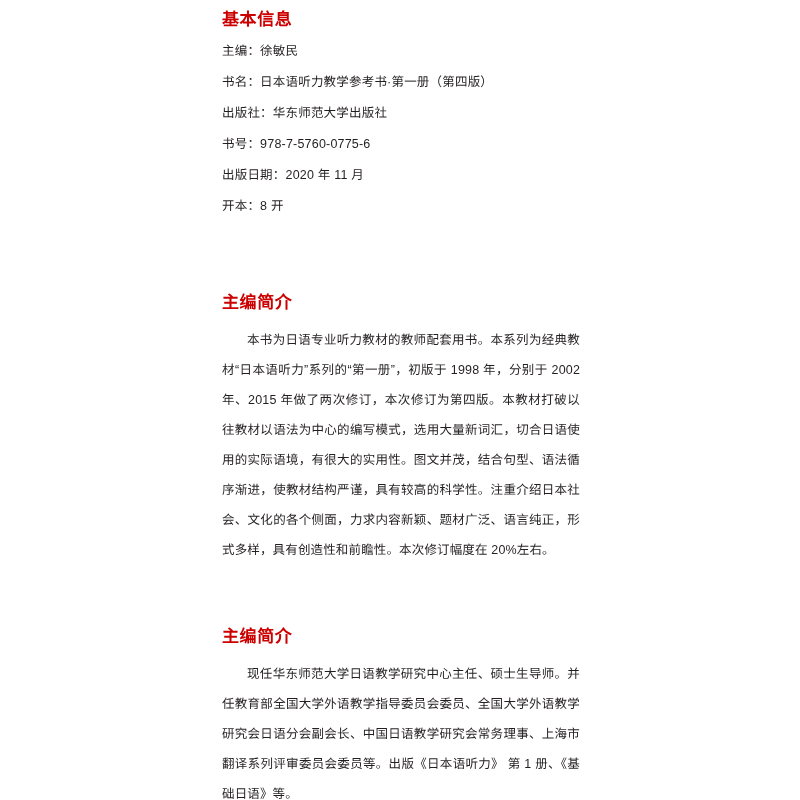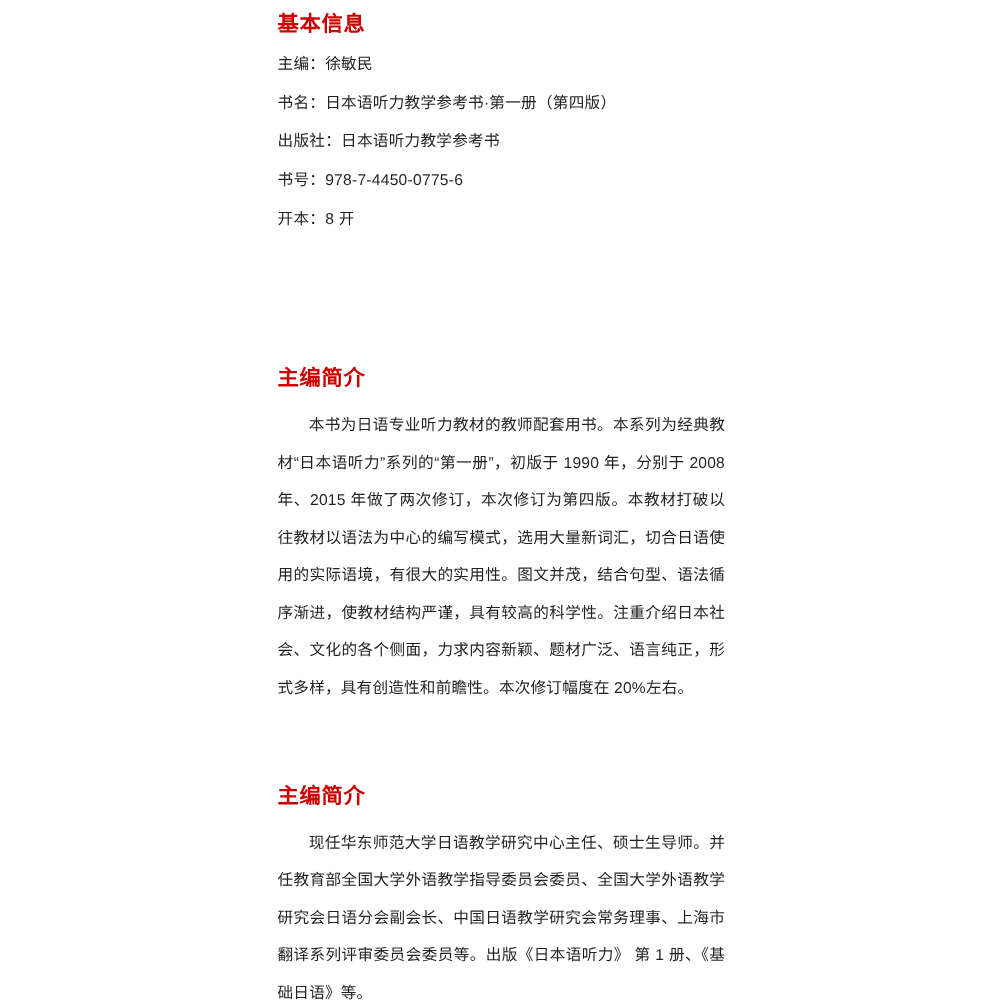--- a/index.html
+++ b/index.html
@@ -83,31 +83,32 @@
 <div class="page">
   <div class="content">
 
     <div class="section s1-heading">
       <h2 class="section-heading">基本信息</h2>
     </div>
 
     <ul class="info-list s1-rows">
       <li class="info-row">主编：徐敏民</li>
       <li class="info-row">书名：日本语听力教学参考书·第一册（第四版）</li>
-      <li class="info-row">出版社：日本语听力教学参考书</li>
-      <li class="info-row">书号：978-7-4450-0775-6</li>
+      <li class="info-row">出版社：华东师范大学出版社</li>
+      <li class="info-row">书号：978-7-5760-0775-6</li>
+      <li class="info-row">出版日期：2020 年 11 月</li>
       <li class="info-row">开本：8 开</li>
     </ul>
 
     <div class="section s2-heading">
       <h2 class="section-heading">主编简介</h2>
     </div>
 
     <div class="s2-body">
-      <p class="para">本书为日语专业听力教材的教师配套用书。本系列为经典教材“日本语听力”系列的“第一册”，初版于 1990 年，分别于 2008 年、2015 年做了两次修订，本次修订为第四版。本教材打破以往教材以语法为中心的编写模式，选用大量新词汇，切合日语使用的实际语境，有很大的实用性。图文并茂，结合句型、语法循序渐进，使教材结构严谨，具有较高的科学性。注重介绍日本社会、文化的各个侧面，力求内容新颖、题材广泛、语言纯正，形式多样，具有创造性和前瞻性。本次修订幅度在 20%左右。</p>
+      <p class="para">本书为日语专业听力教材的教师配套用书。本系列为经典教材“日本语听力”系列的“第一册”，初版于 1998 年，分别于 2002 年、2015 年做了两次修订，本次修订为第四版。本教材打破以往教材以语法为中心的编写模式，选用大量新词汇，切合日语使用的实际语境，有很大的实用性。图文并茂，结合句型、语法循序渐进，使教材结构严谨，具有较高的科学性。注重介绍日本社会、文化的各个侧面，力求内容新颖、题材广泛、语言纯正，形式多样，具有创造性和前瞻性。本次修订幅度在 20%左右。</p>
     </div>
 
     <div class="section s3-heading">
       <h2 class="section-heading">主编简介</h2>
     </div>
 
     <div class="s3-body">
       <p class="para">现任华东师范大学日语教学研究中心主任、硕士生导师。并任教育部全国大学外语教学指导委员会委员、全国大学外语教学研究会日语分会副会长、中国日语教学研究会常务理事、上海市翻译系列评审委员会委员等。出版《日本语听力》 第 1 册、《基础日语》等。</p>
     </div>
 

